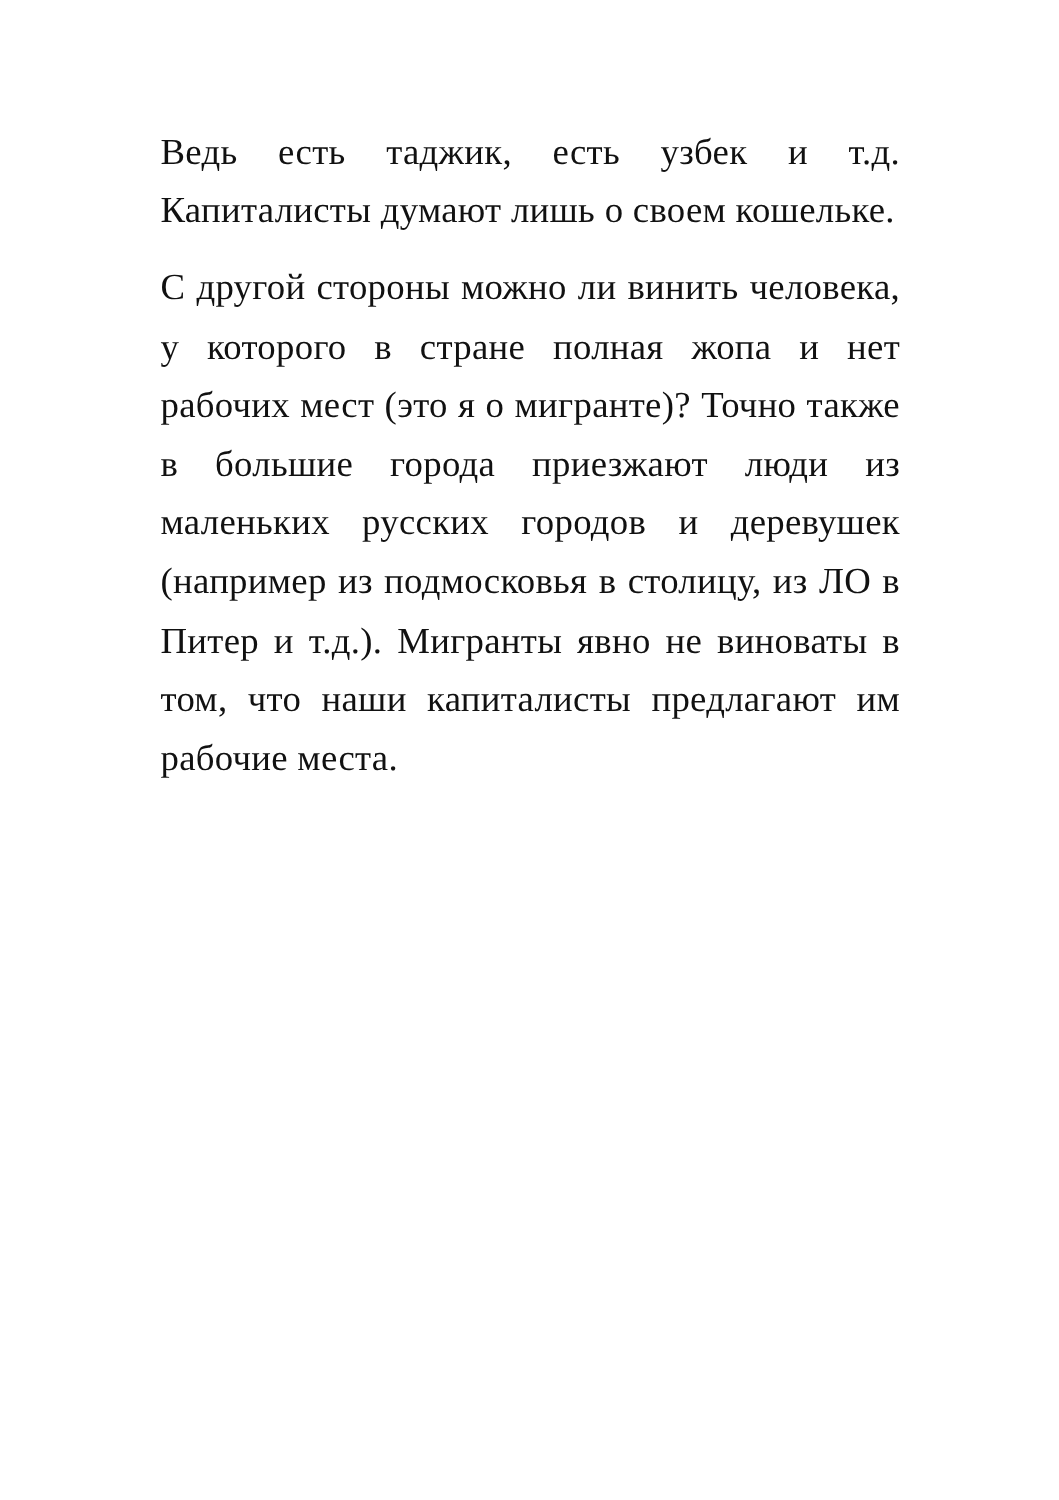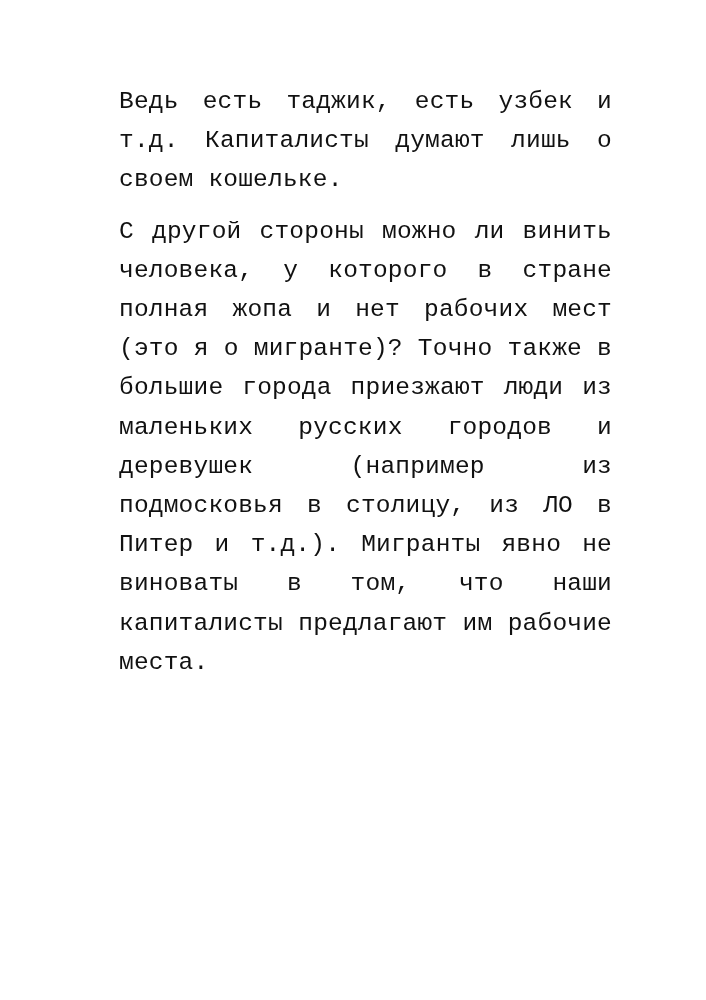--- a/index.html
+++ b/index.html
@@ -8,24 +8,24 @@
       background: #ffffff;
     }
     body {
       width: 706px;
       height: 1000px;
       position: relative;
       overflow: hidden;
     }
     .page {
       position: absolute;
-      left: 119px;
+      left: 107px;
       top: 82px;
       width: 493px;
-      font-family: Liberation Mono, monospace;
+      font-family: Liberation Serif, serif;
       font-size: 24.5px;
       line-height: 39.2px;
       color: #111111;
       text-align: justify;
       text-align-last: left;
       letter-spacing: 0.2px;
     }
     .para {
       margin: 0 0 12px 0;
       padding: 0;

